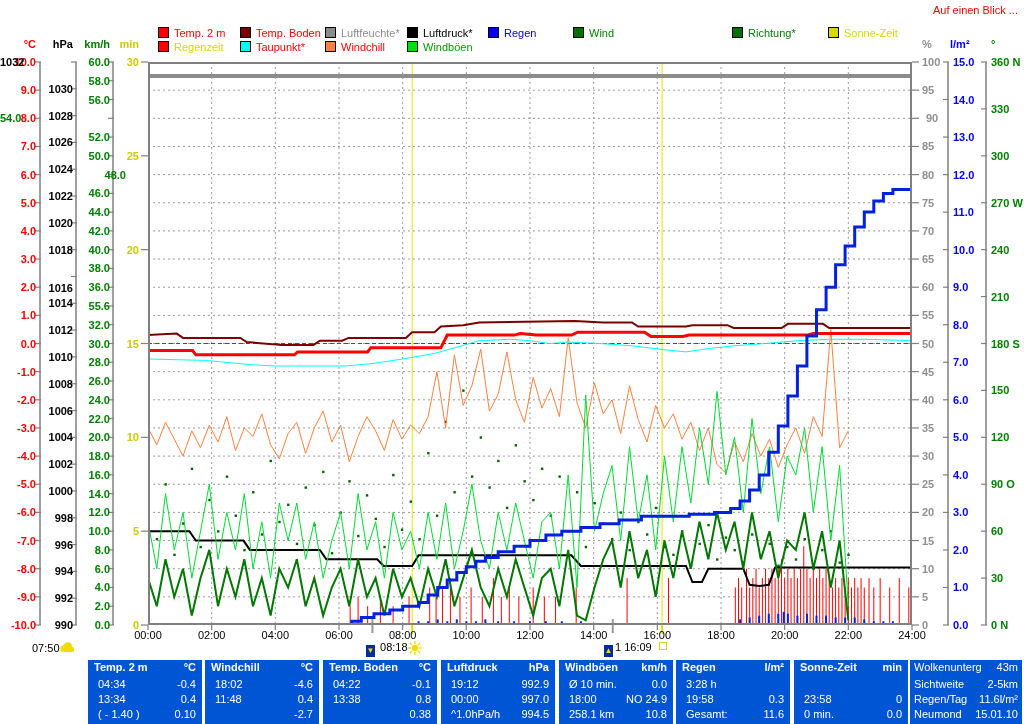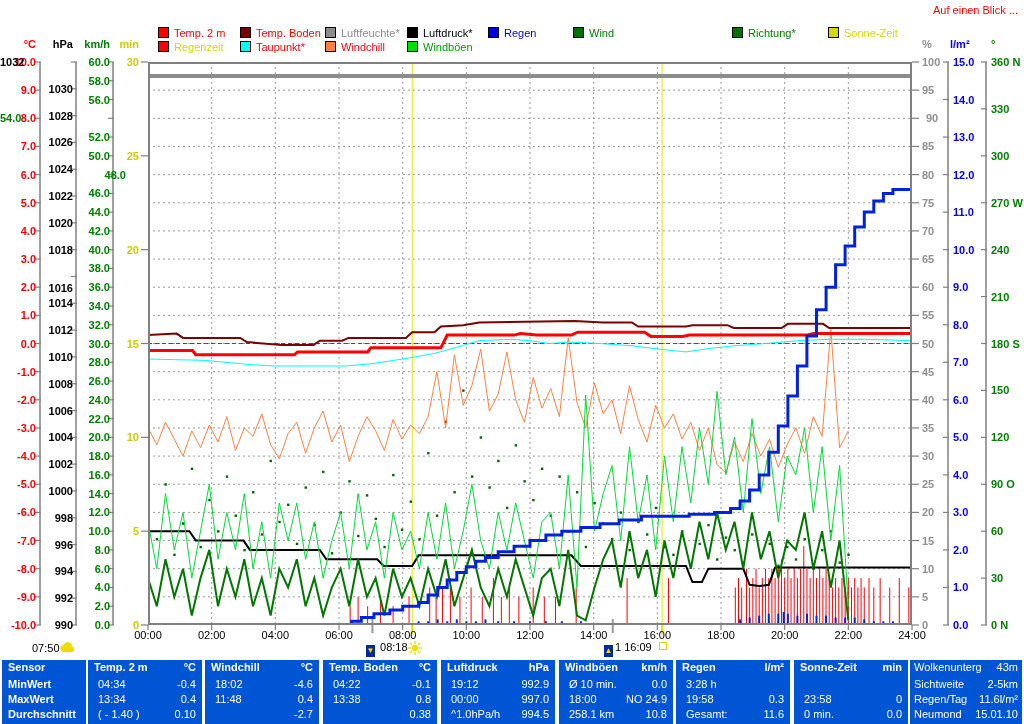--- a/index.html
+++ b/index.html
@@ -264,21 +264,21 @@
       <div class="axis-label" style="left:0px;width:110px;text-align:left;top:113.3px;color:#008000;">54.0</div>
       <div class="axis-label" style="left:0px;width:110px;text-align:right;top:132.06666666666666px;color:#008000;">52.0</div>
       <div class="axis-label" style="left:0px;width:110px;text-align:right;top:150.83333333333331px;color:#008000;">50.0</div>
       <div class="axis-label" style="left:16px;width:110px;text-align:right;top:169.6px;color:#008000;">48.0</div>
       <div class="axis-label" style="left:0px;width:110px;text-align:right;top:188.36666666666667px;color:#008000;">46.0</div>
       <div class="axis-label" style="left:0px;width:110px;text-align:right;top:207.13333333333333px;color:#008000;">44.0</div>
       <div class="axis-label" style="left:0px;width:110px;text-align:right;top:225.9px;color:#008000;">42.0</div>
       <div class="axis-label" style="left:0px;width:110px;text-align:right;top:244.66666666666666px;color:#008000;">40.0</div>
       <div class="axis-label" style="left:0px;width:110px;text-align:right;top:263.43333333333334px;color:#008000;">38.0</div>
       <div class="axis-label" style="left:0px;width:110px;text-align:right;top:282.2px;color:#008000;">36.0</div>
-      <div class="axis-label" style="left:0px;width:110px;text-align:right;top:300.9666666666667px;color:#008000;">34.0</div>
+      <div class="axis-label" style="left:0px;width:110px;text-align:right;top:300.9666666666667px;color:#008000;">55.6</div>
       <div class="axis-label" style="left:0px;width:110px;text-align:right;top:319.73333333333335px;color:#008000;">32.0</div>
       <div class="axis-label" style="left:0px;width:110px;text-align:right;top:338.5px;color:#008000;">30.0</div>
       <div class="axis-label" style="left:0px;width:110px;text-align:right;top:357.26666666666665px;color:#008000;">28.0</div>
       <div class="axis-label" style="left:0px;width:110px;text-align:right;top:376.03333333333336px;color:#008000;">26.0</div>
       <div class="axis-label" style="left:0px;width:110px;text-align:right;top:394.8px;color:#008000;">24.0</div>
       <div class="axis-label" style="left:0px;width:110px;text-align:right;top:413.56666666666666px;color:#008000;">22.0</div>
       <div class="axis-label" style="left:0px;width:110px;text-align:right;top:432.3333333333333px;color:#008000;">20.0</div>
       <div class="axis-label" style="left:0px;width:110px;text-align:right;top:451.1px;color:#008000;">18.0</div>
       <div class="axis-label" style="left:0px;width:110px;text-align:right;top:469.8666666666667px;color:#008000;">16.0</div>
       <div class="axis-label" style="left:0px;width:110px;text-align:right;top:488.6333333333333px;color:#008000;">14.0</div>
@@ -623,34 +623,20 @@
     </svg>
   </div>
 
   <div class="marker" style="left:604px;top:641px;">
     <span class="arrow-chip">▲</span><span>1</span>
     <span>16:09</span>
     <span class="yellow-square"></span>
   </div>
 
   <div id="table-area">
-      <div class="tcol" style="left:2px;width:84px;background:#0055d4;">
-        <div class="trow thead" style="top:0px;">
-          <div class="lv" style="">Sensor</div>
-        </div>
-        <div class="trow thead" style="top:17px;">
-          <div class="lv" style="">MinWert</div>
-        </div>
-        <div class="trow thead" style="top:32px;">
-          <div class="lv" style="">MaxWert</div>
-        </div>
-        <div class="trow thead" style="top:47px;">
-          <div class="lv" style="">Durchschnitt</div>
-        </div>
-      </div>
       <div class="tcol" style="left:88px;width:114px;background:#0055d4;">
         <div class="trow thead" style="top:0px;">
           <div class="lv" style="">Temp. 2 m</div>
           <div class="rv" style="">°C</div>
         </div>
         <div class="trow" style="top:17px;">
           <div class="lv" style="">04:34</div>
           <div class="rv" style="">-0.4</div>
         </div>
         <div class="trow" style="top:32px;">

